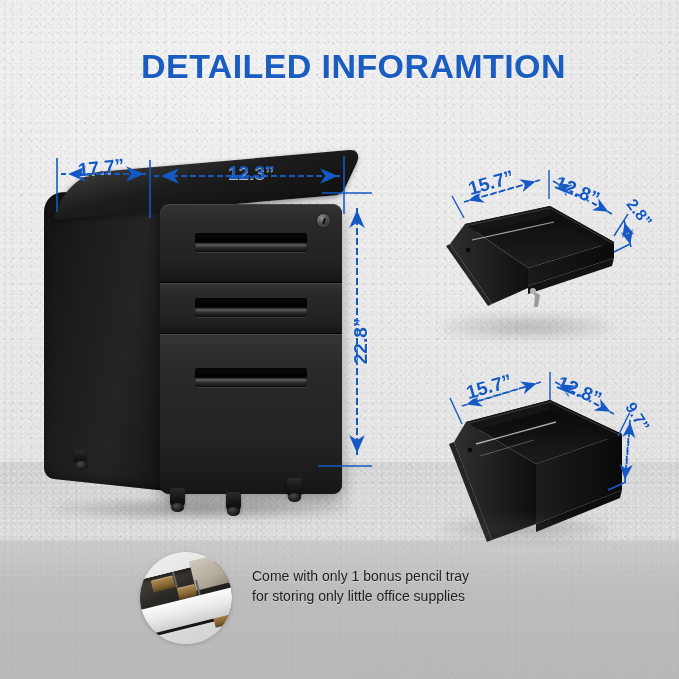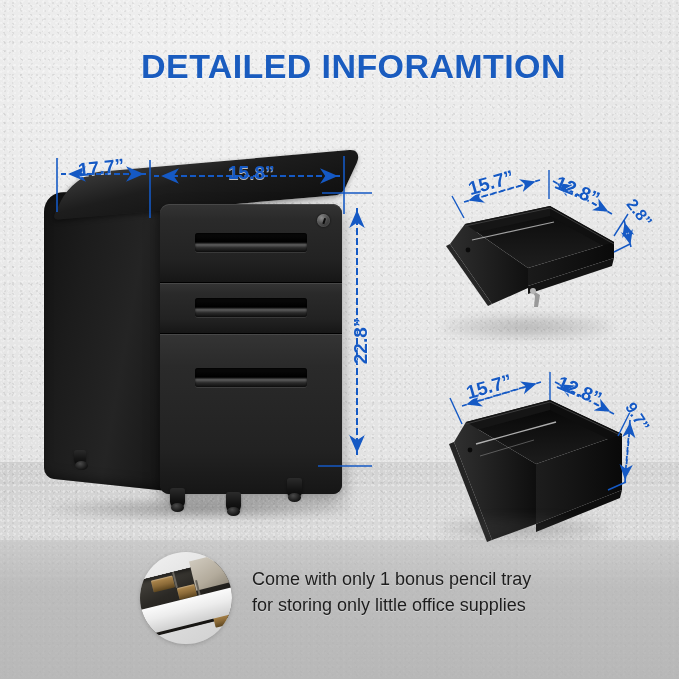--- a/index.html
+++ b/index.html
@@ -171,21 +171,21 @@
   }
   .tray-div{position:absolute;background:#6a665e;}
   .tray-paper{
     position:absolute;left:52px;top:4px;width:42px;height:30px;
     background:linear-gradient(160deg,#cfc9bd 0%,#b3ab9c 60%,#8e8779 100%);
     transform:rotate(-14deg);
   }
 
   .caption{
     position:absolute;left:252px;top:566px;width:340px;
-    color:#1d1d1d;font-size:18px;line-height:1.45;
+    color:#1d1d1d;font-size:14px;line-height:1.45;
     text-shadow:0 1px 0 rgba(255,255,255,.35);
     user-select:none;
   }
 </style>
 </head>
 <body>
 
 <div id="stage">
 
   <div id="floor"></div>
@@ -347,21 +347,21 @@
 
       <line x1="614" y1="414" x2="560" y2="385" stroke-width="1.7" stroke-dasharray="5 4" marker-end="url(#arw)"></line>
       <line x1="555" y1="382" x2="609" y2="411" stroke-width="1.7" stroke-dasharray="5 4" marker-end="url(#arw)"></line>
 
       <line x1="625" y1="482" x2="630" y2="424" stroke-width="1.7" stroke-dasharray="5 4" marker-end="url(#arw)"></line>
       <line x1="630" y1="420" x2="625" y2="478" stroke-width="1.7" stroke-dasharray="5 4" marker-end="url(#arw)"></line>
     </g>
   </svg>
 
   <div class="dimlabel" style="left:78px;top:157px;transform:rotate(-6deg);">17.7”</div>
-  <div class="dimlabel" style="left:228px;top:162px;">15.8”</div>
+  <div class="dimlabel" style="left:228px;top:162px;">12.3”</div>
   <div class="dimlabel" style="left:338px;top:330px;transform:rotate(-90deg);transform-origin:center;">22.8”</div>
 
   <div class="dimlabel" style="left:468px;top:172px;transform:rotate(-16deg);">15.7”</div>
   <div class="dimlabel" style="left:554px;top:180px;transform:rotate(23deg);">12.8”</div>
   <div class="dimlabel sm" style="left:624px;top:204px;transform:rotate(52deg);">2.8”</div>
 
   <div class="dimlabel" style="left:466px;top:376px;transform:rotate(-16deg);">15.7”</div>
   <div class="dimlabel" style="left:556px;top:380px;transform:rotate(23deg);">12.8”</div>
   <div class="dimlabel sm" style="left:622px;top:408px;transform:rotate(58deg);">9.7”</div>
 

